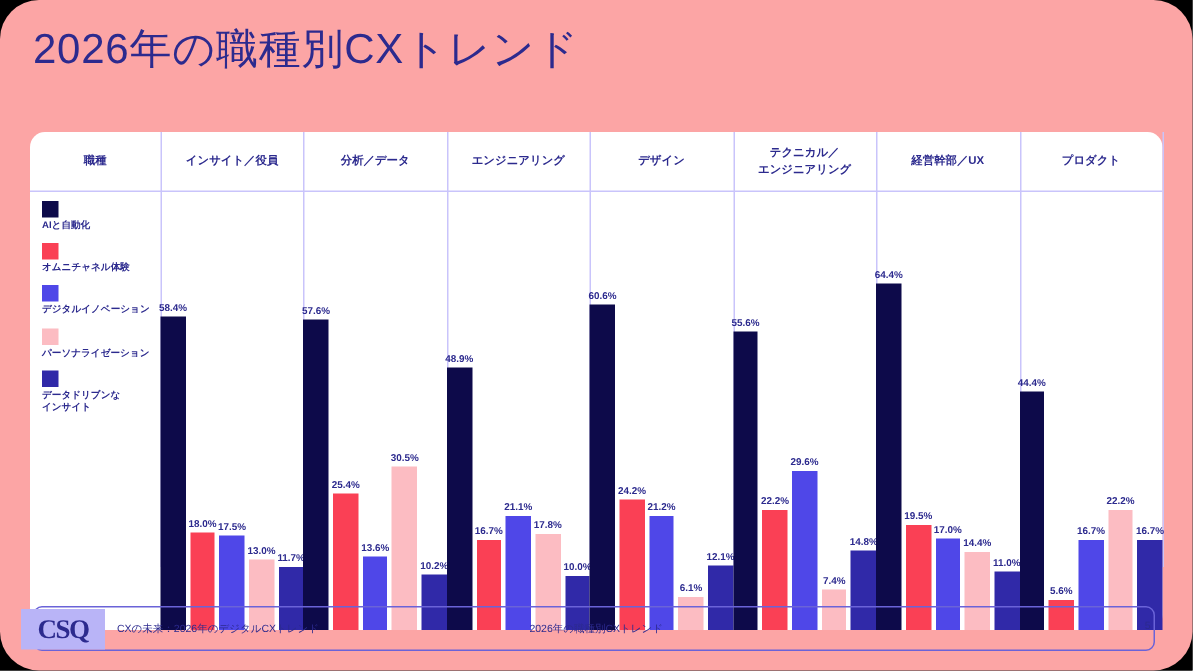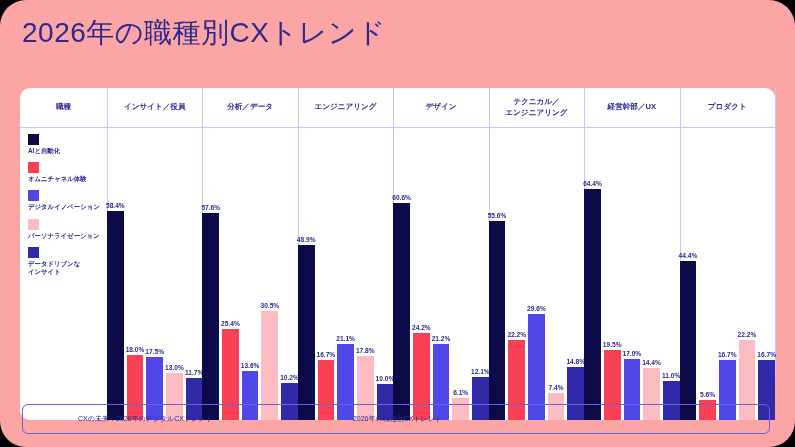--- a/index.html
+++ b/index.html
@@ -340,17 +340,18 @@
             <div class="barwrap">
               <span class="bar-label" style="bottom: 62px;">16.7%</span>
               <div class="bar" style="height: 60px; background: rgb(48, 41, 168);"></div>
             </div>
           </div>
         </div>
       </div>
   </div>
 
   <div id="footer-line"></div>
+  <div id="logo">CSQ</div>
   <div id="footer-left">CXの未来：2026年のデジタルCXトレンド</div>
   <div id="footer-center">2026年の職種別CXトレンド</div>
   <div id="footer-page">5</div>
 
 </div>
 
 </body></html>

